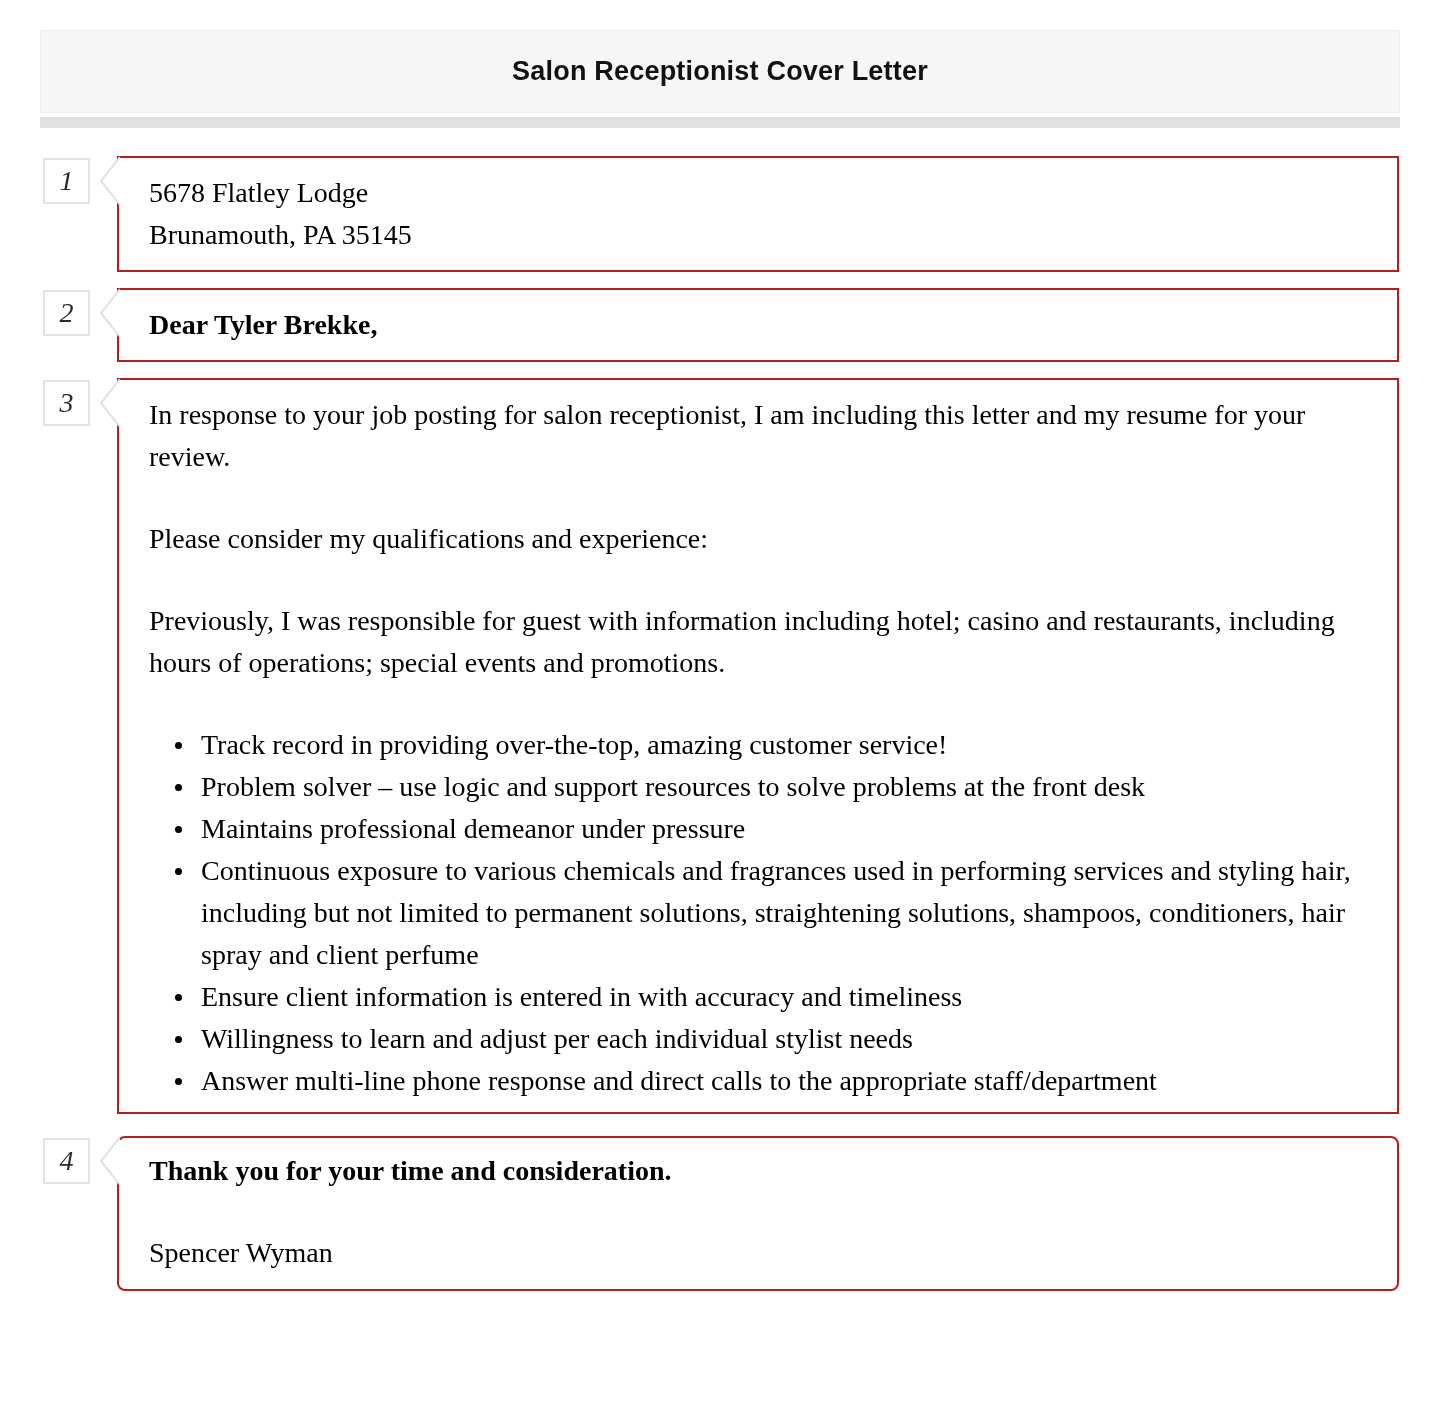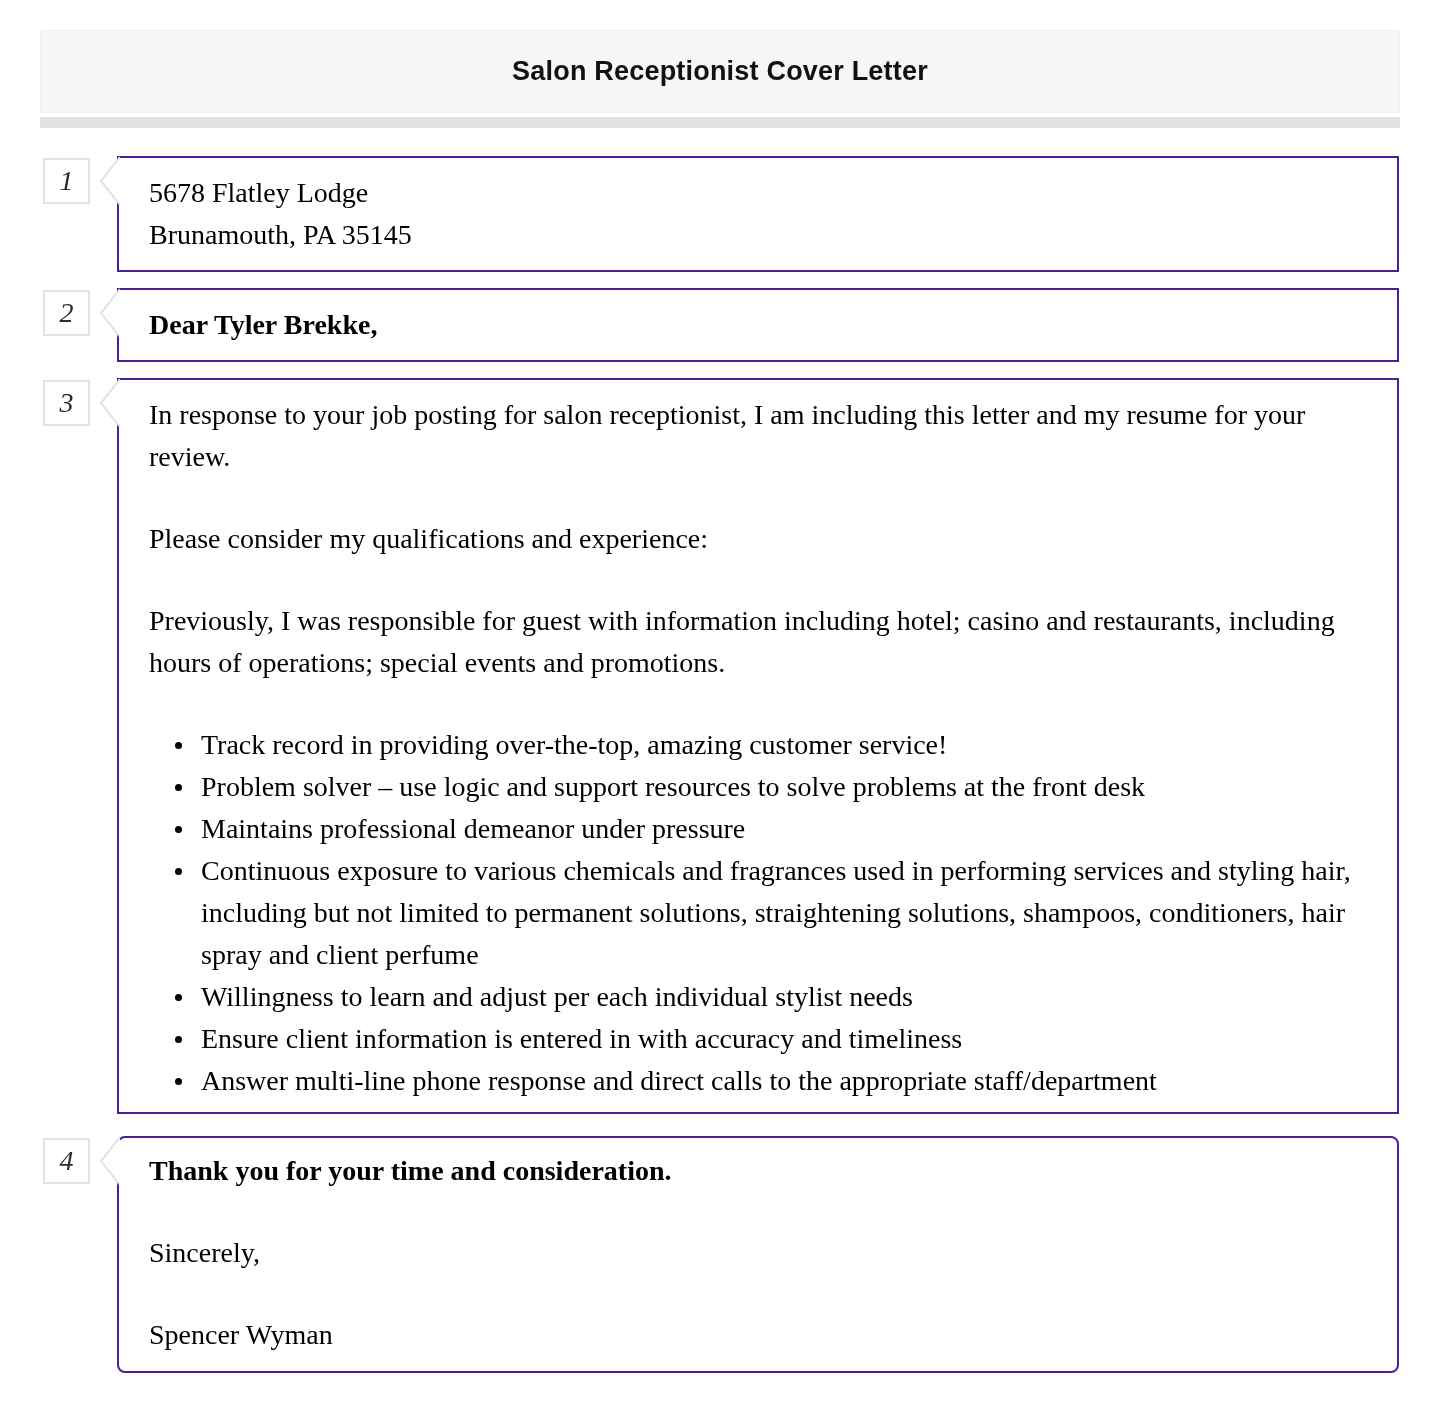--- a/index.html
+++ b/index.html
@@ -63,21 +63,21 @@
     font-size: 28px;
     line-height: 1;
     color: #2b2b2b;
     cursor: pointer;
   }
 
   .card {
     position: relative;
     margin-left: 74px;
     background: #ffffff;
-    border: 2px solid #4c1d95;
+    border: 2px solid #b91c1c;
     padding: 14px 30px;
     font-size: 28px;
     line-height: 42px;
     color: #000000;
   }
   .notch {
     position: absolute;
     top: -2px;
     left: -21px;
     width: 22px;
@@ -168,41 +168,38 @@
           <p>Please consider my qualifications and experience:</p>
         </div>
         <div class="block">
           <p>Previously, I was responsible for guest with information including hotel; casino and restaurants, including hours of operations; special events and promotions.</p>
         </div>
         <ul class="block">
           <li>Track record in providing over-the-top, amazing customer service!</li>
           <li>Problem solver – use logic and support resources to solve problems at the front desk</li>
           <li>Maintains professional demeanor under pressure</li>
           <li>Continuous exposure to various chemicals and fragrances used in performing services and styling hair, including but not limited to permanent solutions, straightening solutions, shampoos, conditioners, hair spray and client perfume</li>
+          <li>Ensure client information is entered in with accuracy and timeliness</li>
           <li>Willingness to learn and adjust per each individual stylist needs</li>
-          <li>Ensure client information is entered in with accuracy and timeliness</li>
           <li>Answer multi-line phone response and direct calls to the appropriate staff/department</li>
         </ul>
       </div>
     </section>
 
     <section class="section section-4">
       <div class="badge">
         <span>4</span>
       </div>
       <div class="card card-4">
         <svg class="notch" width="22" height="50" viewBox="0 0 22 50" aria-hidden="true">
           <polyline points="22,1 3,25 22,49" fill="#ffffff" stroke="#e0e0e0" stroke-width="2"></polyline>
         </svg>
         <div class="block">
           <p class="bold">Thank you for your time and consideration.</p>
         </div>
         <div class="block">
-          <p>Sincerely,</p>
-        </div>
-        <div class="block">
           <p>Spencer Wyman</p>
         </div>
       </div>
     </section>
 
   </main>
 </div>
 
 </body></html>

